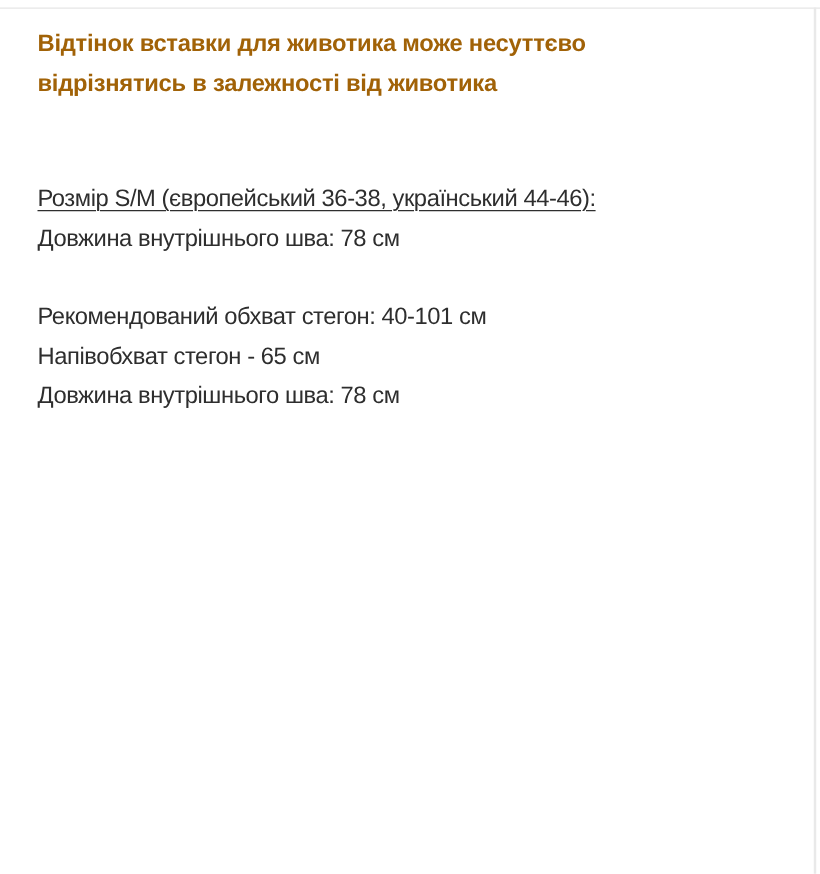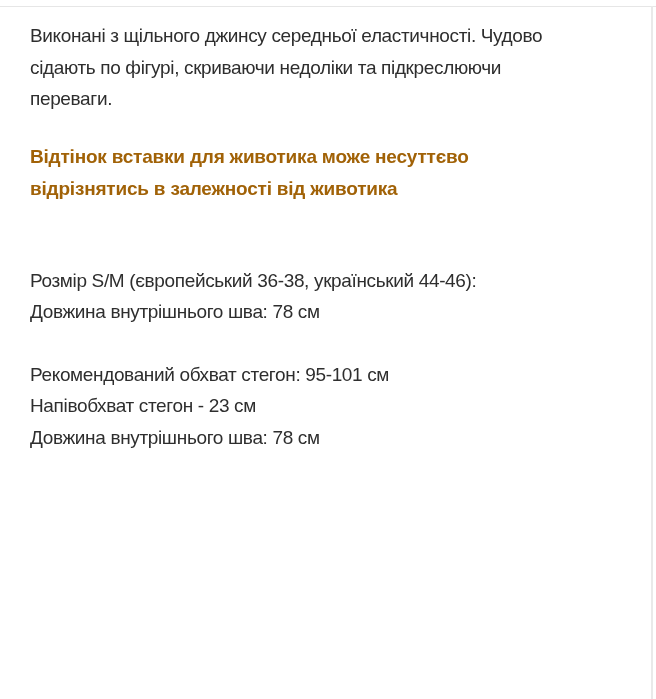--- a/index.html
+++ b/index.html
@@ -10,43 +10,38 @@
     position: absolute; left: 30px; top: 20px; width: 615px;
     font-family: "Liberation Sans", sans-serif;
     font-size: 19px; line-height: 31.5px; color: #2e2e2e;
     letter-spacing: -0.35px;
   }
   .content p { margin: 0; }
   .para1 { margin-bottom: 26px !important; }
   .para2 { margin-bottom: 32px !important; }
   .bold-note { font-weight: bold; color: #a16207; letter-spacing: -0.2px; line-height: 32px; margin-bottom: 60px !important; }
   .size-block { margin-bottom: 31px; }
-  .size-title { text-underline-offset: 3px; text-decoration-thickness: 1px; }
+  .size-title { text-decoration: underline; text-underline-offset: 3px; text-decoration-thickness: 1px; }
   .line { display: block; }
 </style>
 </head>
 <body>
 
 <div class="top-rule"></div>
 <div class="right-rule"></div>
 
 <div class="content">
-  <p class="para1">
-    <span class="line">Виконані з щільного джинсу середньої еластичності. Чудово</span>
-    <span class="line">сідають по фігурі, скриваючи недоліки та підкреслюючи</span>
-    <span class="line">переваги.</span>
-  </p>
   <p class="bold-note">
     <span class="line">Відтінок вставки для животика може несуттєво</span>
     <span class="line">відрізнятись в залежності від животика</span>
   </p>
 
   <div class="size-block">
     <span class="line size-title">Розмір S/M (європейський 36-38, український 44-46):</span>
     <span class="line">Довжина внутрішнього шва: 78 см</span>
   </div>
 
   <div class="size-block">
-    <span class="line">Рекомендований обхват стегон: 95-101 см</span>
-    <span class="line">Напівобхват стегон - 23 см</span>
+    <span class="line">Рекомендований обхват стегон: 40-101 см</span>
+    <span class="line">Напівобхват стегон - 65 см</span>
     <span class="line">Довжина внутрішнього шва: 78 см</span>
   </div>
 </div>
 
 </body></html>

